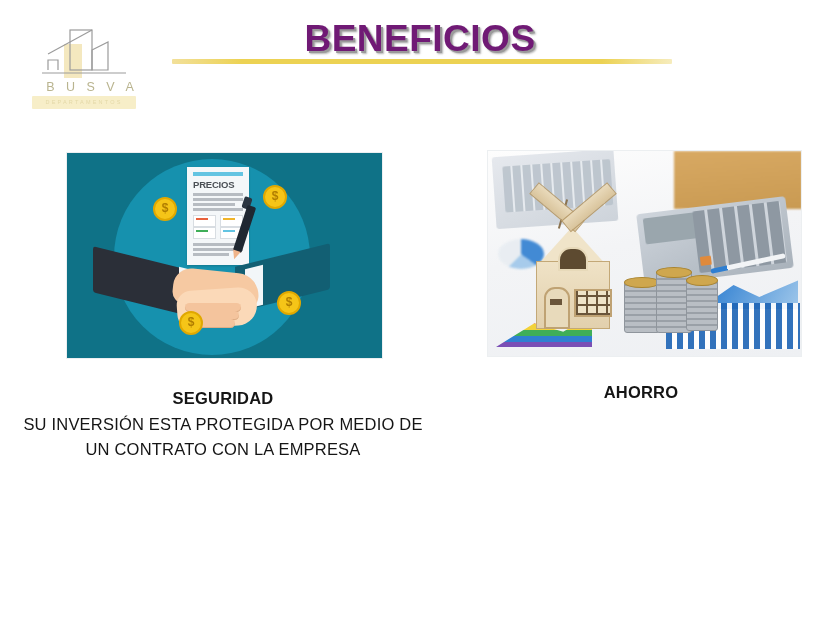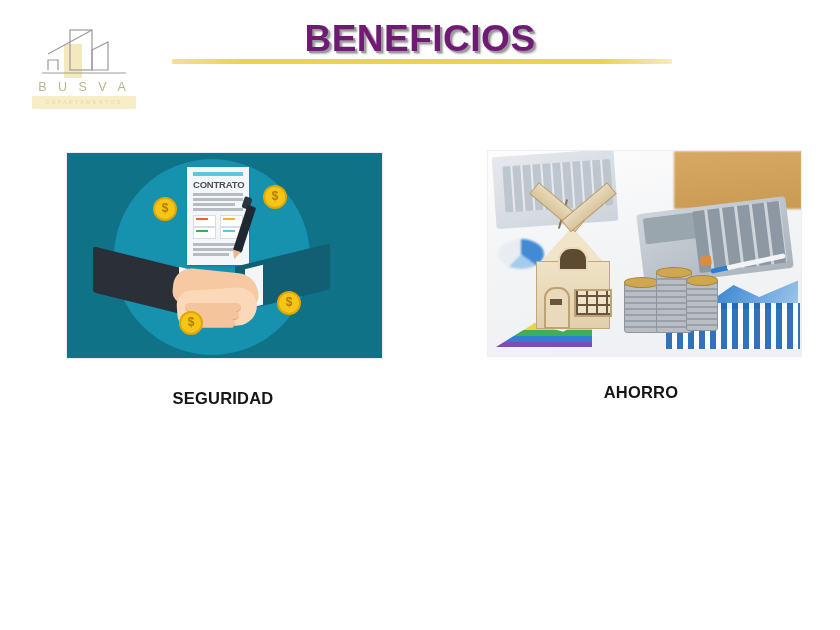--- a/index.html
+++ b/index.html
@@ -34,21 +34,21 @@
   }
   .logo-mark {
     position: absolute;
     left: 10px;
     top: 0;
     width: 100px;
     height: 52px;
   }
   .logo-word {
     position: absolute;
-    left: 0;
+    left: 8px;
     top: 52px;
     width: 120px;
     text-align: center;
     font-size: 12.5px;
     letter-spacing: 4px;
     color: #b9b48f;
     font-weight: 400;
   }
   .logo-sub {
     position: absolute;
@@ -439,21 +439,21 @@
   <div class="title">BENEFICIOS</div>
   <div class="title-rule"></div>
 
   <div class="card card-a">
 
     <div class="photo photo-a">
       <div class="ill-circle"></div>
 
       <div class="ill-doc">
         <div class="doc-topbar"></div>
-        <div class="doc-title">CONTRATO</div>
+        <div class="doc-title">PRECIOS</div>
         <div class="doc-line" style="top:26px;width:50px"></div>
         <div class="doc-line" style="top:31px;width:50px"></div>
         <div class="doc-line" style="top:36px;width:42px"></div>
         <div class="doc-line" style="top:41px;width:50px"></div>
         <div class="doc-chip" style="left:6px;top:48px">
             <i style="background:#e8613c"></i>
           </div>
         <div class="doc-chip" style="left:33px;top:48px">
             <i style="background:#f0b429"></i>
           </div>
@@ -529,19 +529,20 @@
       </div>
 
       <div class="coinstack cs1"></div>
       <div class="coinstack cs2"></div>
       <div class="coinstack cs3"></div>
     </div>
   </div>
 
   <div class="caption caption-a">
     <span class="caption-head">SEGURIDAD</span>
+    <span class="caption-body">SU INVERSIÓN ESTA PROTEGIDA POR MEDIO DE UN CONTRATO CON LA EMPRESA</span>
   </div>
 
   <div class="caption caption-b">
     <span class="caption-head">AHORRO</span>
   </div>
 
 </div>
 
 </body></html>

